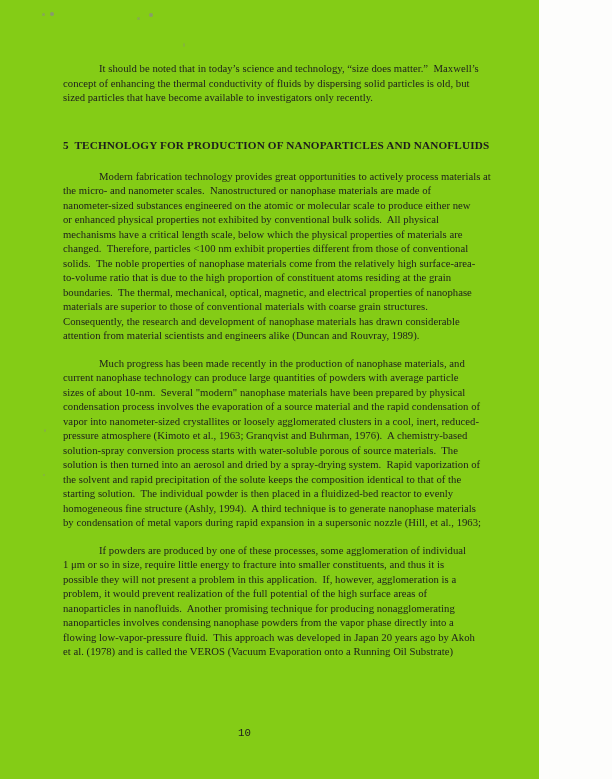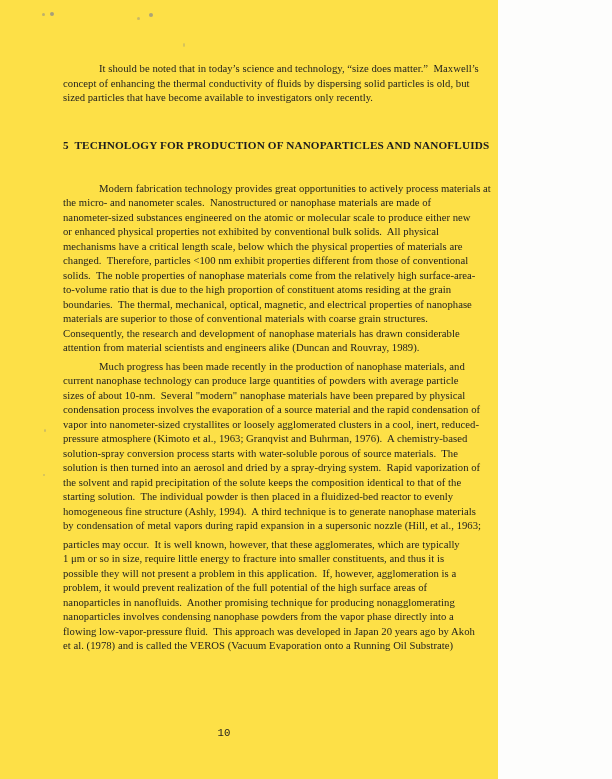--- a/index.html
+++ b/index.html
@@ -3,47 +3,47 @@
 <meta charset="utf-8">
 <style>
   * { margin: 0; padding: 0; box-sizing: border-box; }
   html, body {
     width: 612px;
     background: #fdfdfc;
     font-family: "Liberation Serif", "DejaVu Serif", serif;
   }
   .page {
     position: relative;
-    width: 498px;
+    width: 539px;
     height: 779px;
-    background: #fde047;
+    background: #84cc16;
     overflow: hidden;
     color: #1d1d1d;
   }
   .content {
     position: absolute;
     left: 63px;
     top: 61px;
     width: 514px;
   }
-  .paragraph { margin-top: 4px; }
+  .paragraph { margin-top: 13px; }
   .paragraph:first-child { margin-top: 0; }
   .line {
     font-size: 10.7px;
     line-height: 14.5px;
     white-space: pre-wrap;
     letter-spacing: 0.02px;
   }
   .line.indent { padding-left: 36px; }
   .heading {
     font-size: 11.2px;
     font-weight: bold;
     line-height: 15px;
     margin-top: 33px;
-    margin-bottom: 28px;
+    margin-bottom: 16px;
     letter-spacing: 0.15px;
     white-space: pre-wrap;
   }
   .page-number {
     position: absolute;
     top: 727px;
     left: 0;
     width: 100%;
     text-align: center;
     padding-right: 50px;
@@ -91,21 +91,21 @@
         <div class="line">vapor into nanometer-sized crystallites or loosely agglomerated clusters in a cool, inert, reduced-</div>
         <div class="line">pressure atmosphere (Kimoto et al., 1963; Granqvist and Buhrman, 1976).  A chemistry-based</div>
         <div class="line">solution-spray conversion process starts with water-soluble porous of source materials.  The</div>
         <div class="line">solution is then turned into an aerosol and dried by a spray-drying system.  Rapid vaporization of</div>
         <div class="line">the solvent and rapid precipitation of the solute keeps the composition identical to that of the</div>
         <div class="line">starting solution.  The individual powder is then placed in a fluidized-bed reactor to evenly</div>
         <div class="line">homogeneous fine structure (Ashly, 1994).  A third technique is to generate nanophase materials</div>
         <div class="line">by condensation of metal vapors during rapid expansion in a supersonic nozzle (Hill, et al., 1963;</div>
       </div>
       <div class="paragraph">
-        <div class="line">particles may occur.  It is well known, however, that these agglomerates, which are typically</div>
+        <div class="line indent">If powders are produced by one of these processes, some agglomeration of individual</div>
         <div class="line">1 μm or so in size, require little energy to fracture into smaller constituents, and thus it is</div>
         <div class="line">possible they will not present a problem in this application.  If, however, agglomeration is a</div>
         <div class="line">problem, it would prevent realization of the full potential of the high surface areas of</div>
         <div class="line">nanoparticles in nanofluids.  Another promising technique for producing nonagglomerating</div>
         <div class="line">nanoparticles involves condensing nanophase powders from the vapor phase directly into a</div>
         <div class="line">flowing low-vapor-pressure fluid.  This approach was developed in Japan 20 years ago by Akoh</div>
         <div class="line">et al. (1978) and is called the VEROS (Vacuum Evaporation onto a Running Oil Substrate)</div>
       </div>
     </div>
   <div class="page-number">10</div>

